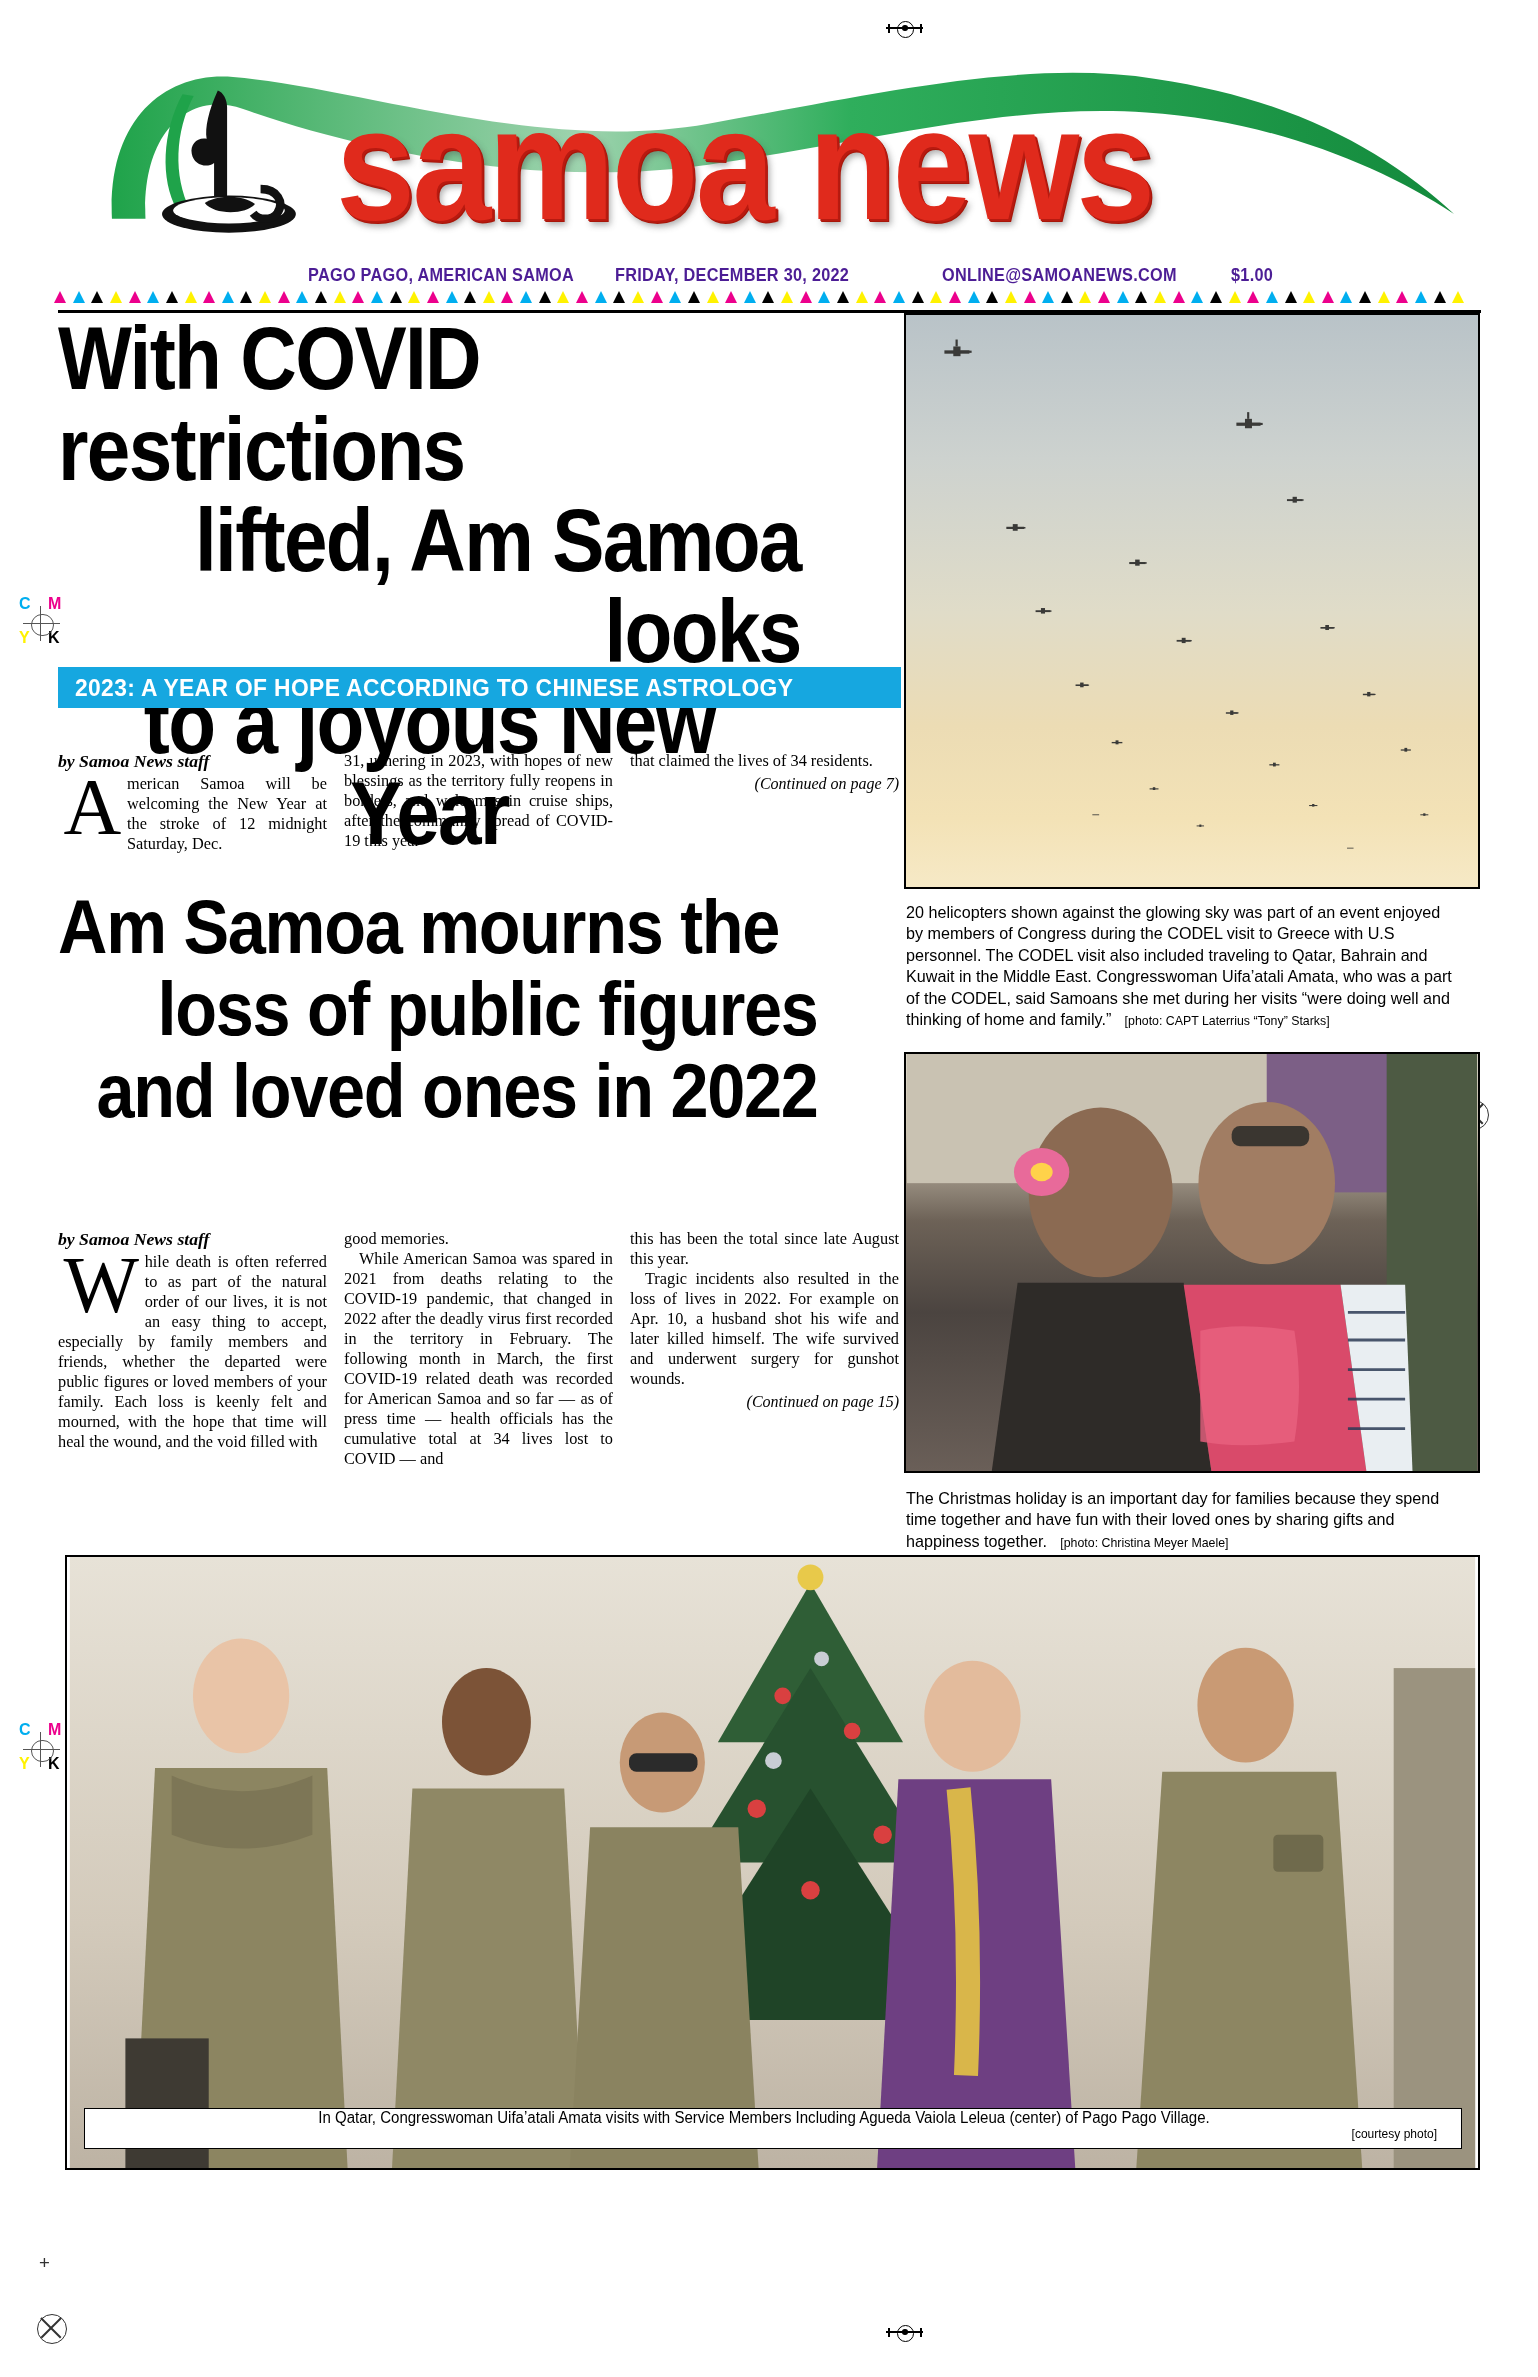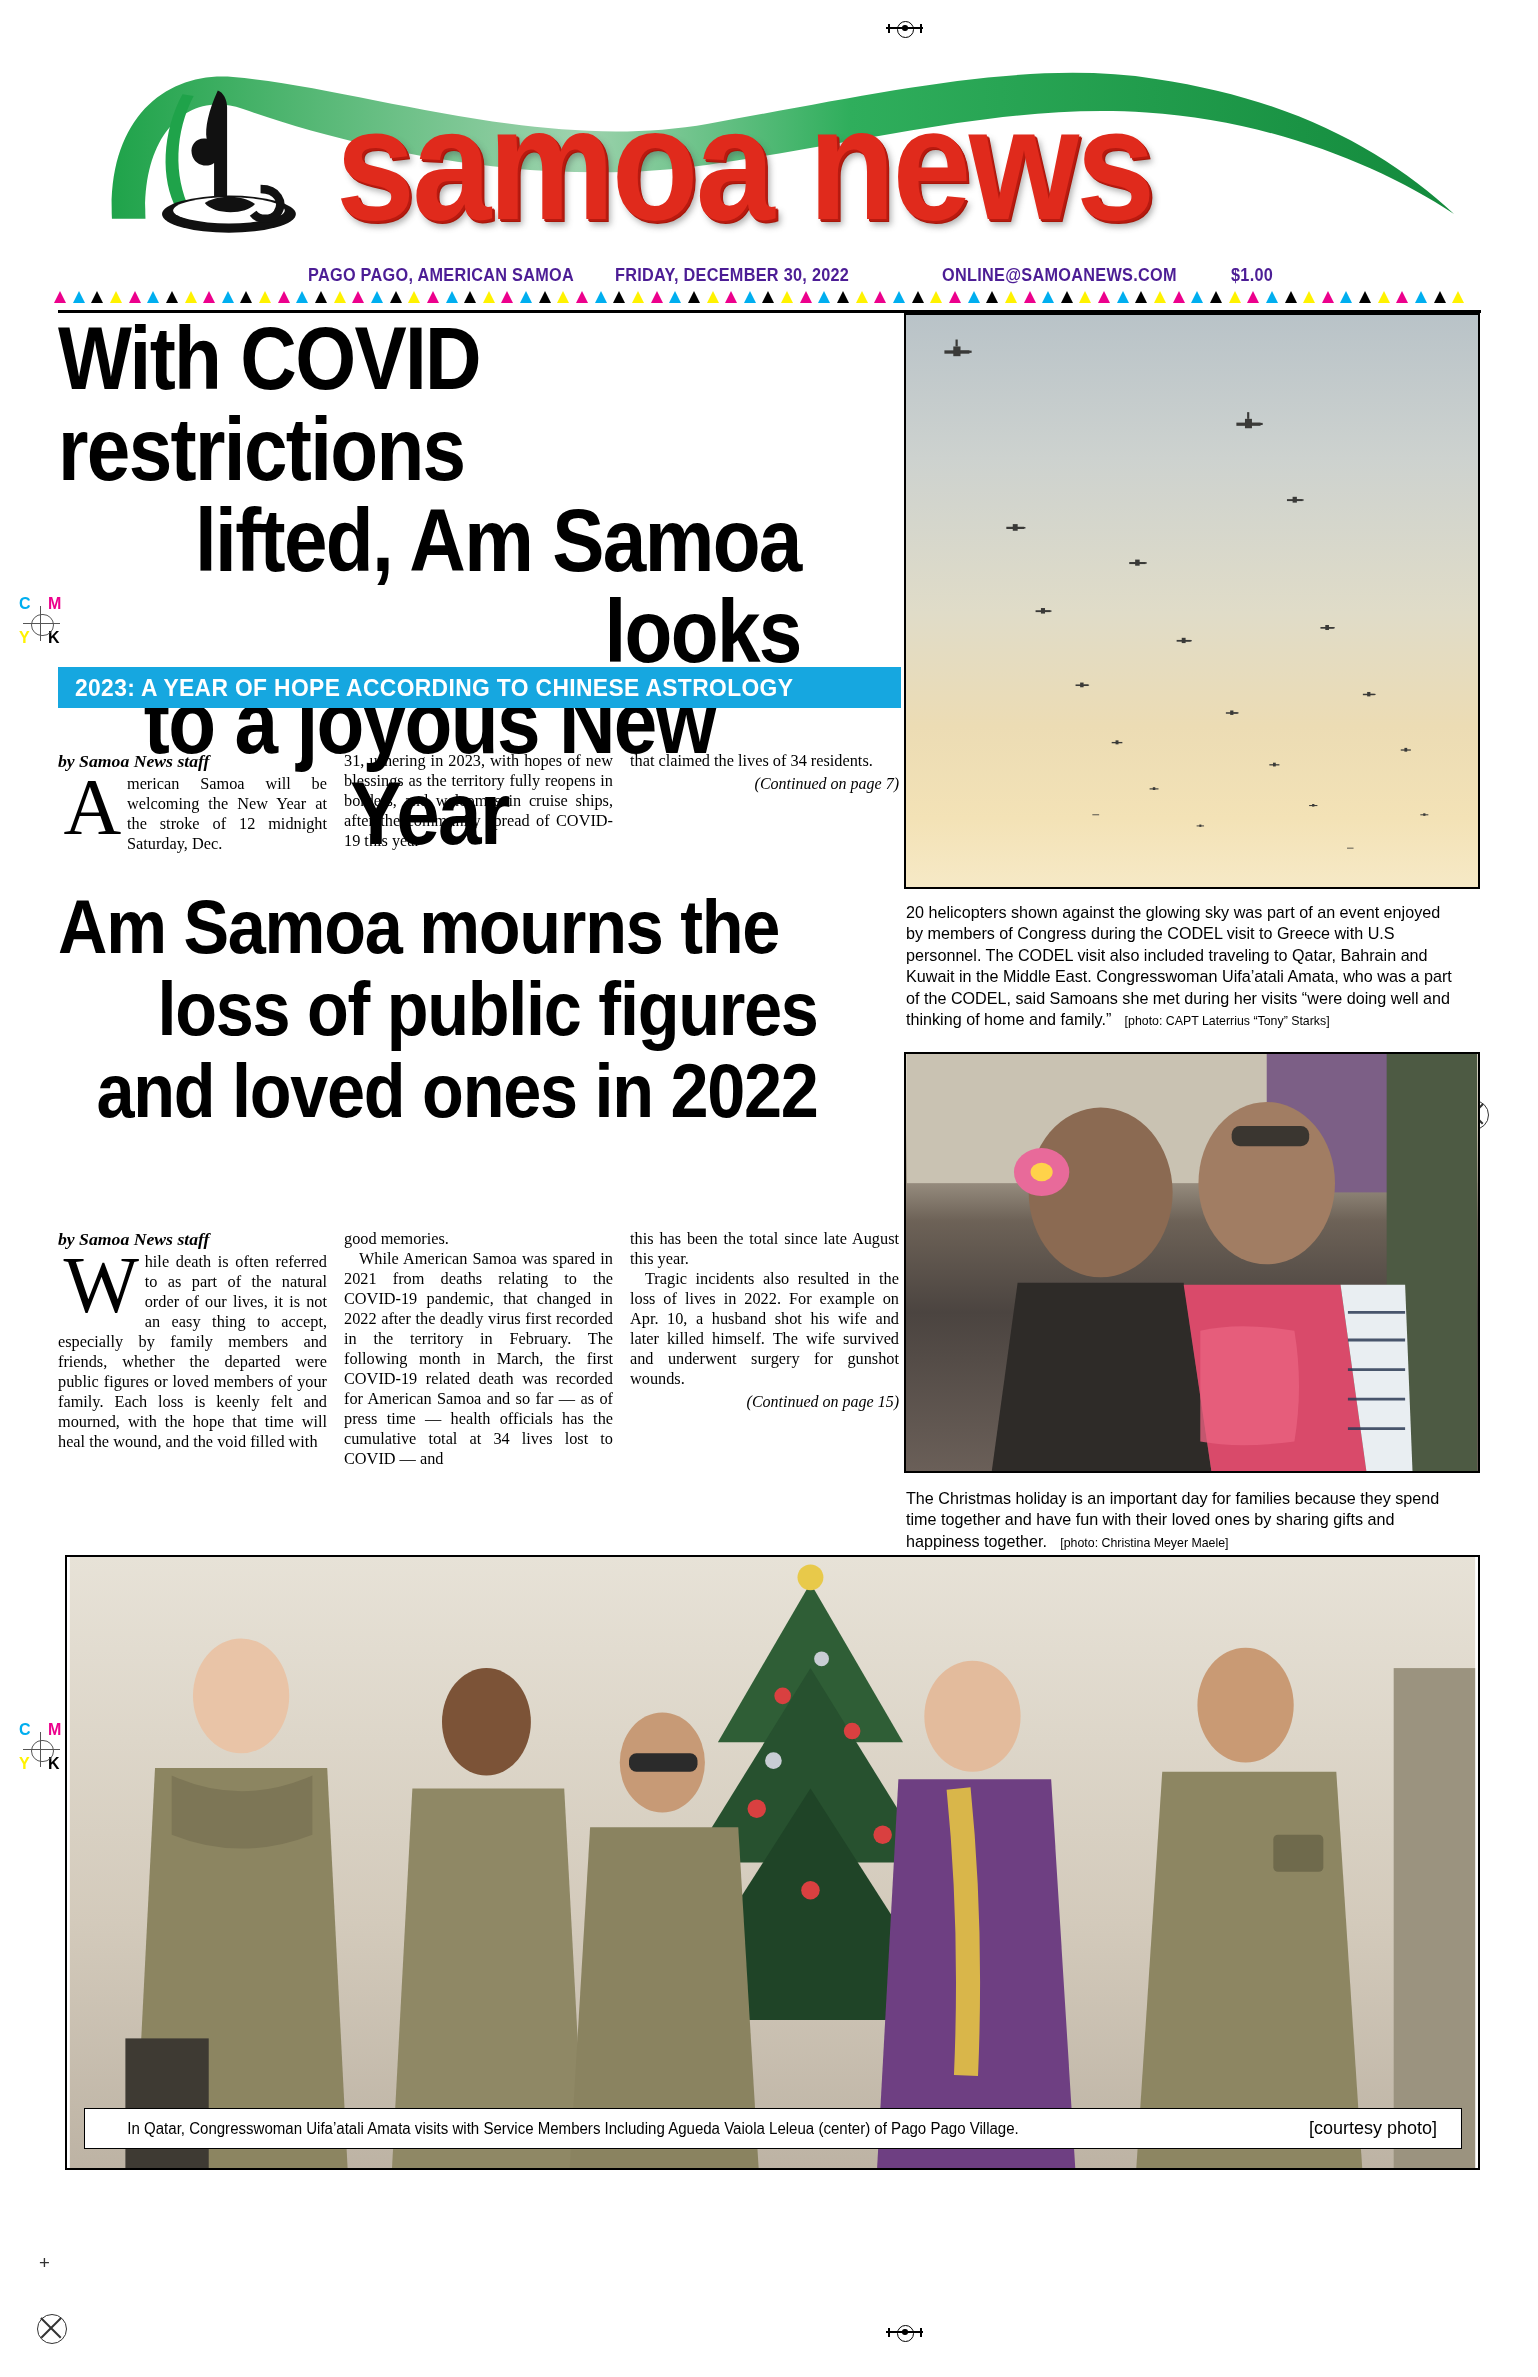--- a/index.html
+++ b/index.html
@@ -536,20 +536,20 @@
       </g>
       <g>
         <ellipse cx="1270" cy="160" rx="52" ry="62" fill="#c99a74"></ellipse>
         <path d="M1180,232 L1368,232 L1396,660 L1152,660 Z" fill="#8d8662"></path>
         <rect x="1300" y="300" width="54" height="40" rx="5" fill="#6f6a4c"></rect>
       </g>
       <rect x="1430" y="120" width="88" height="540" fill="#9b937f"></rect>
       <rect x="60" y="520" width="90" height="140" fill="#3e3a33"></rect>
     </svg>
 
-    <div class="cap-band" style="left:17px;bottom:18.6px;width:1378px;height:41px;">
+    <div class="cap-band" style="left:17px;bottom:18.6px;width:1378px;height:41px;flex-direction:column;">
       <span style="padding-left:45px;transform:scaleX(.94);transform-origin:left center;white-space:nowrap;">In Qatar, Congresswoman Uifa’atali Amata visits with Service Members Including Agueda Vaiola Leleua (center) of Pago Pago Village.</span>
-      <span style="margin-left:auto;padding-right:24px;font-size:18px;white-space:nowrap;">[courtesy photo]</span>
+      <span style="margin-left:auto;padding-right:24px;font-size:12px;white-space:nowrap;">[courtesy photo]</span>
     </div>
   </div>
 
 </div>
 
 
 </body></html>

